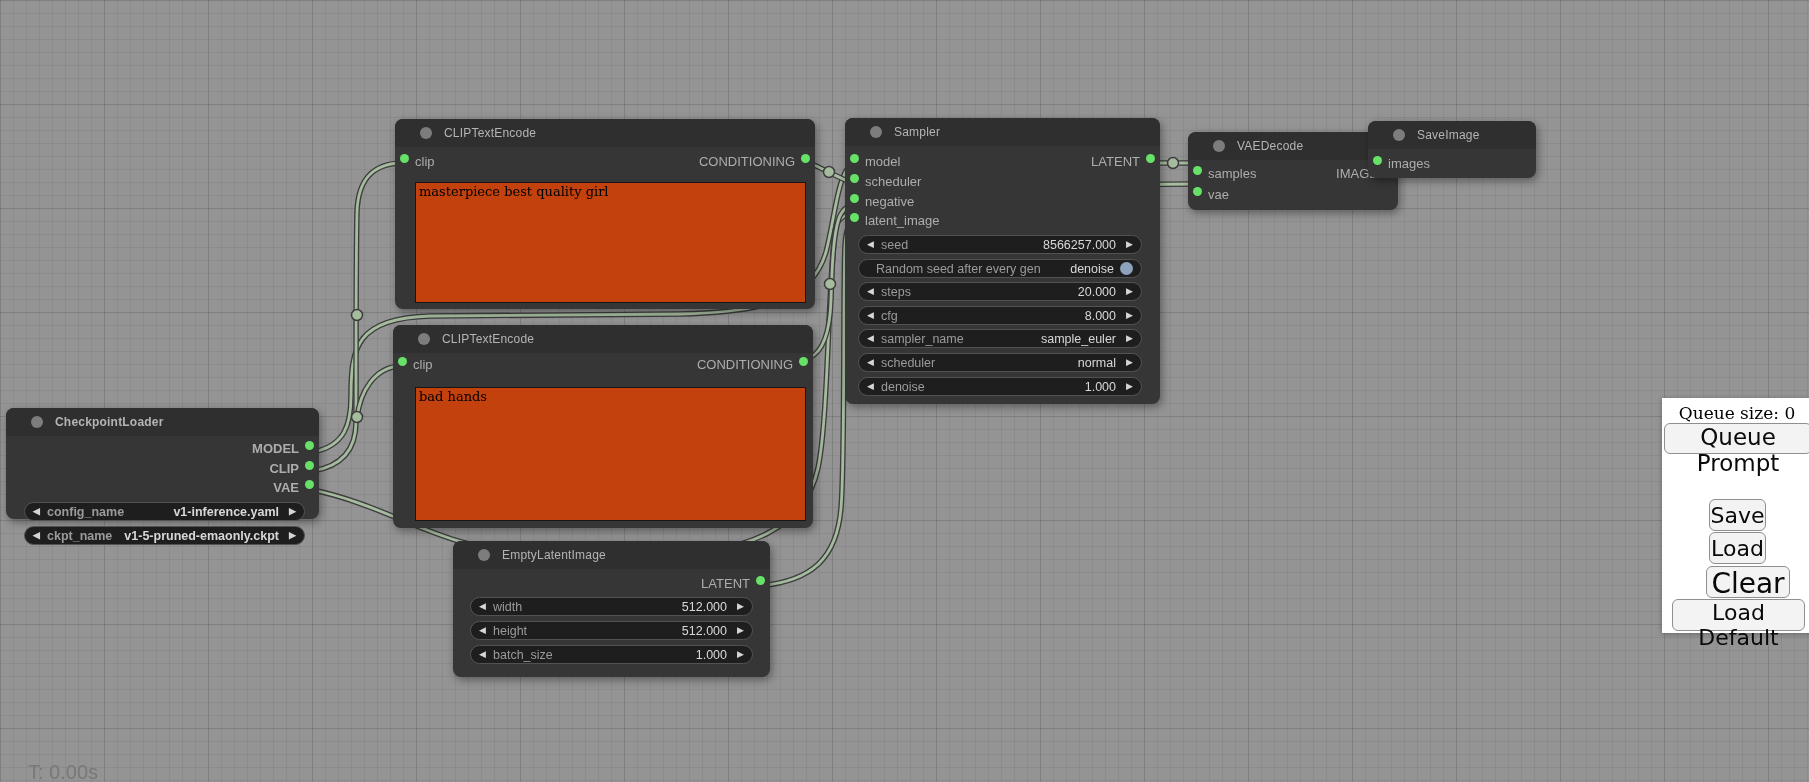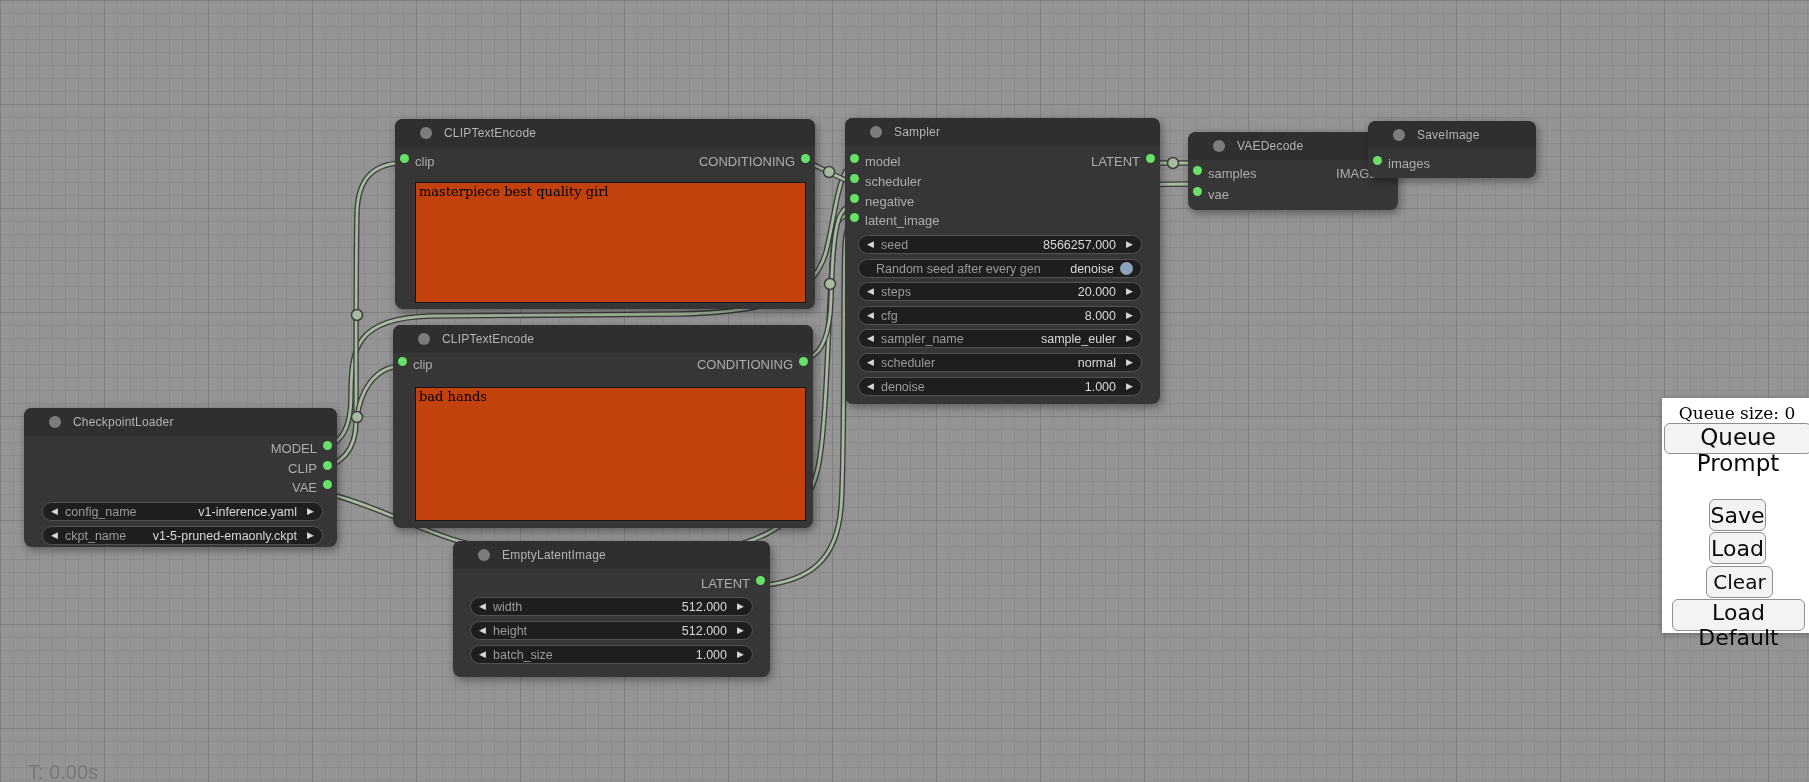--- a/index.html
+++ b/index.html
@@ -45,21 +45,21 @@
   #menu{position:absolute;left:1662px;top:398px;width:150px;height:235px;z-index:3;
         background:#ffffff;box-shadow:0 1px 5px rgba(0,0,0,0.3);}
   #queue-size{margin-top:5px;text-align:center;font-family:"DejaVu Serif",serif;
         font-size:17px;color:#000;}
   #menu button{position:absolute;background:#f3f3f3;border:1px solid #8f8f8f;
         border-radius:6px;color:#0a0a0a;font-family:"DejaVu Sans","Liberation Sans",sans-serif;
         padding:0;cursor:pointer;}
   #btn-queue-prompt{left:2px;top:25px;width:148px;height:31px;font-size:23px;}
   #btn-save {left:47px;top:101px;width:57px;height:32px;font-size:22px;}
   #btn-load {left:47px;top:134px;width:57px;height:32px;font-size:22px;}
-  #btn-clear{left:44px;top:168px;width:67px;height:32px;font-size:20px;}
+  #btn-clear{left:44px;top:168px;width:84px;height:32px;font-size:28px;}
   #btn-load-default{left:10px;top:201px;width:133px;height:32px;font-size:22px;}
 
   #timer{position:absolute;left:28px;top:761px;z-index:1;font-size:20px;color:#787878;}
 </style>
 </head>
 <body>
 
 <div id="canvas">
 
   <svg id="wires" width="1809" height="782" viewBox="0 0 1809 782">
@@ -100,21 +100,21 @@
       <path class="wire-core" d="M1390,164 L1440,165"></path>
     </g>
     <circle class="reroute" cx="357" cy="315" r="5.5"></circle>
     <circle class="reroute" cx="357" cy="417" r="5.5"></circle>
     <circle class="reroute" cx="829" cy="172" r="5.5"></circle>
     <circle class="reroute" cx="830" cy="284" r="5.5"></circle>
     <circle class="reroute" cx="1173" cy="163" r="5.5"></circle>
     <circle class="reroute" cx="1414" cy="164" r="5.5"></circle>
   </svg>
 
-  <div class="node" style="left:24px;top:408px;width:313px;height:139px;">
+  <div class="node" style="left:6px;top:408px;width:313px;height:111px;font-weight:bold;">
     <div class="node-title">
       <span class="title-dot"></span>
       <span>CheckpointLoader</span>
     </div>
     <div class="slot out" style="top:33px;">
       <span>MODEL</span>
         <span class="slot-dot"></span>
     </div>
     <div class="slot out" style="top:53px;">
       <span>CLIP</span>

